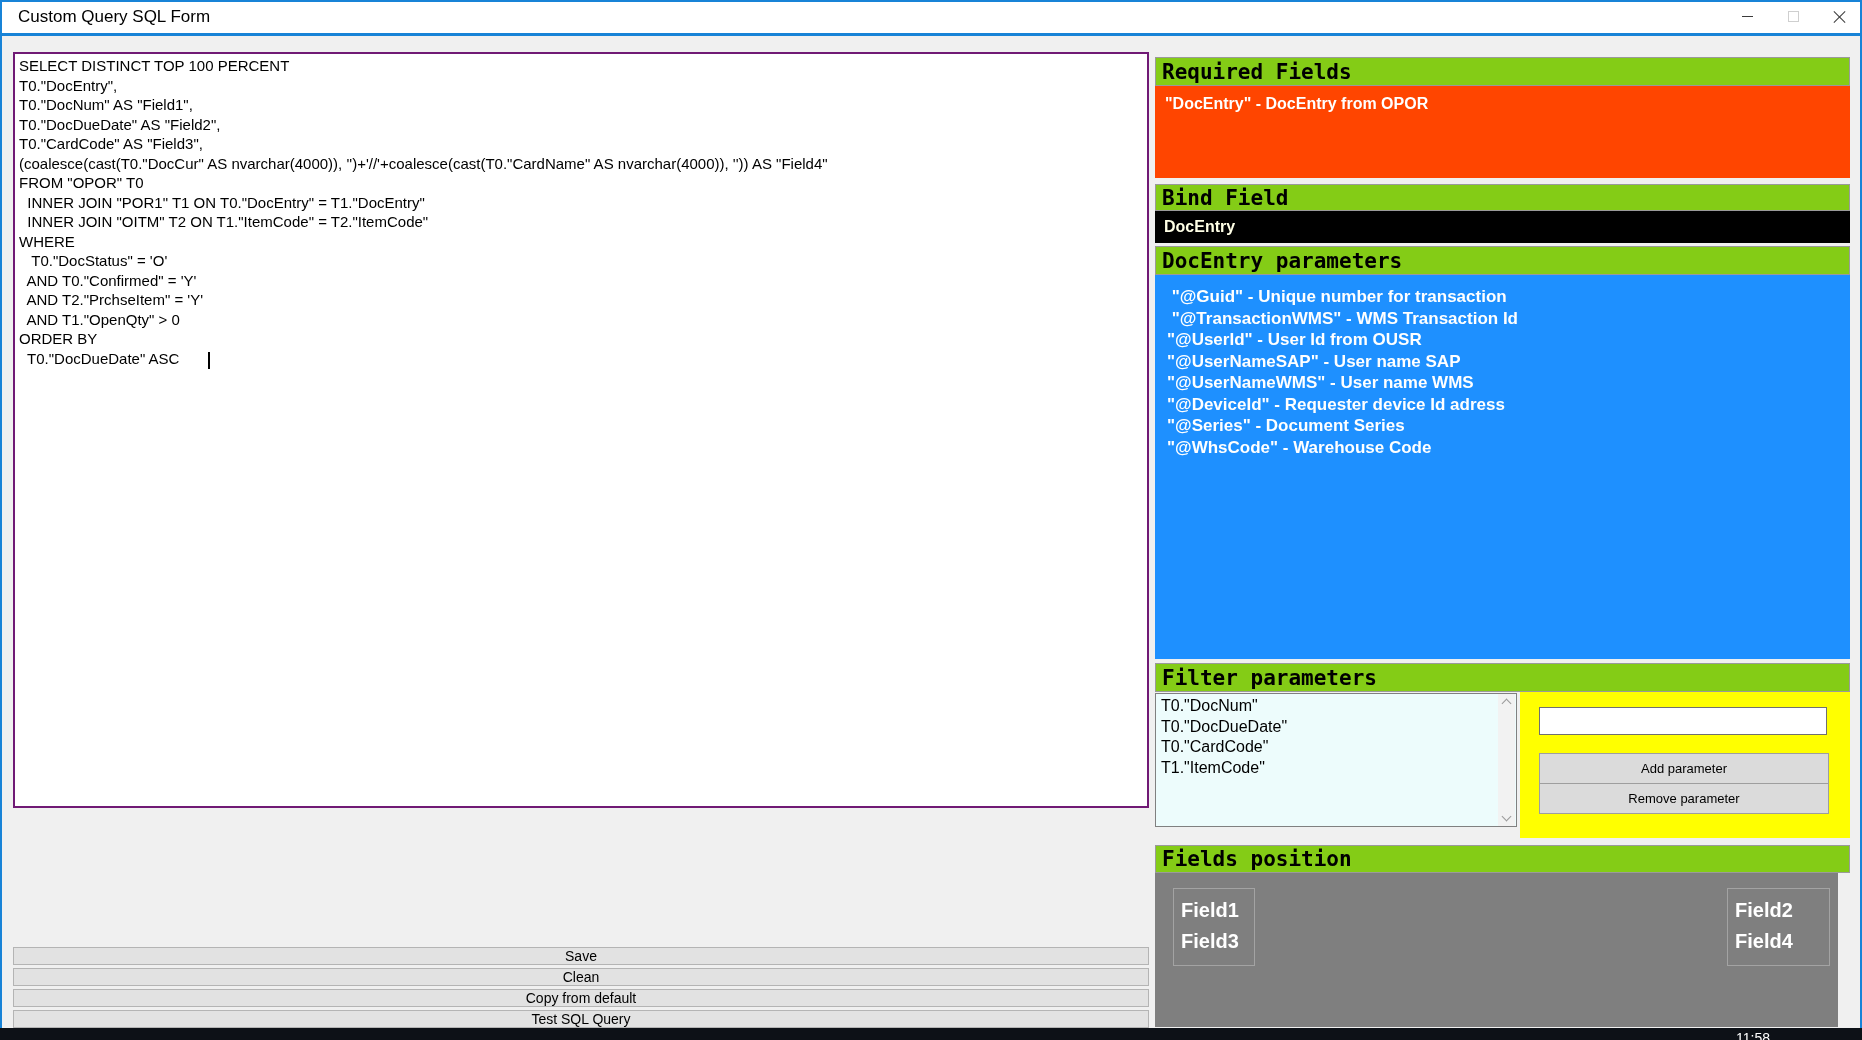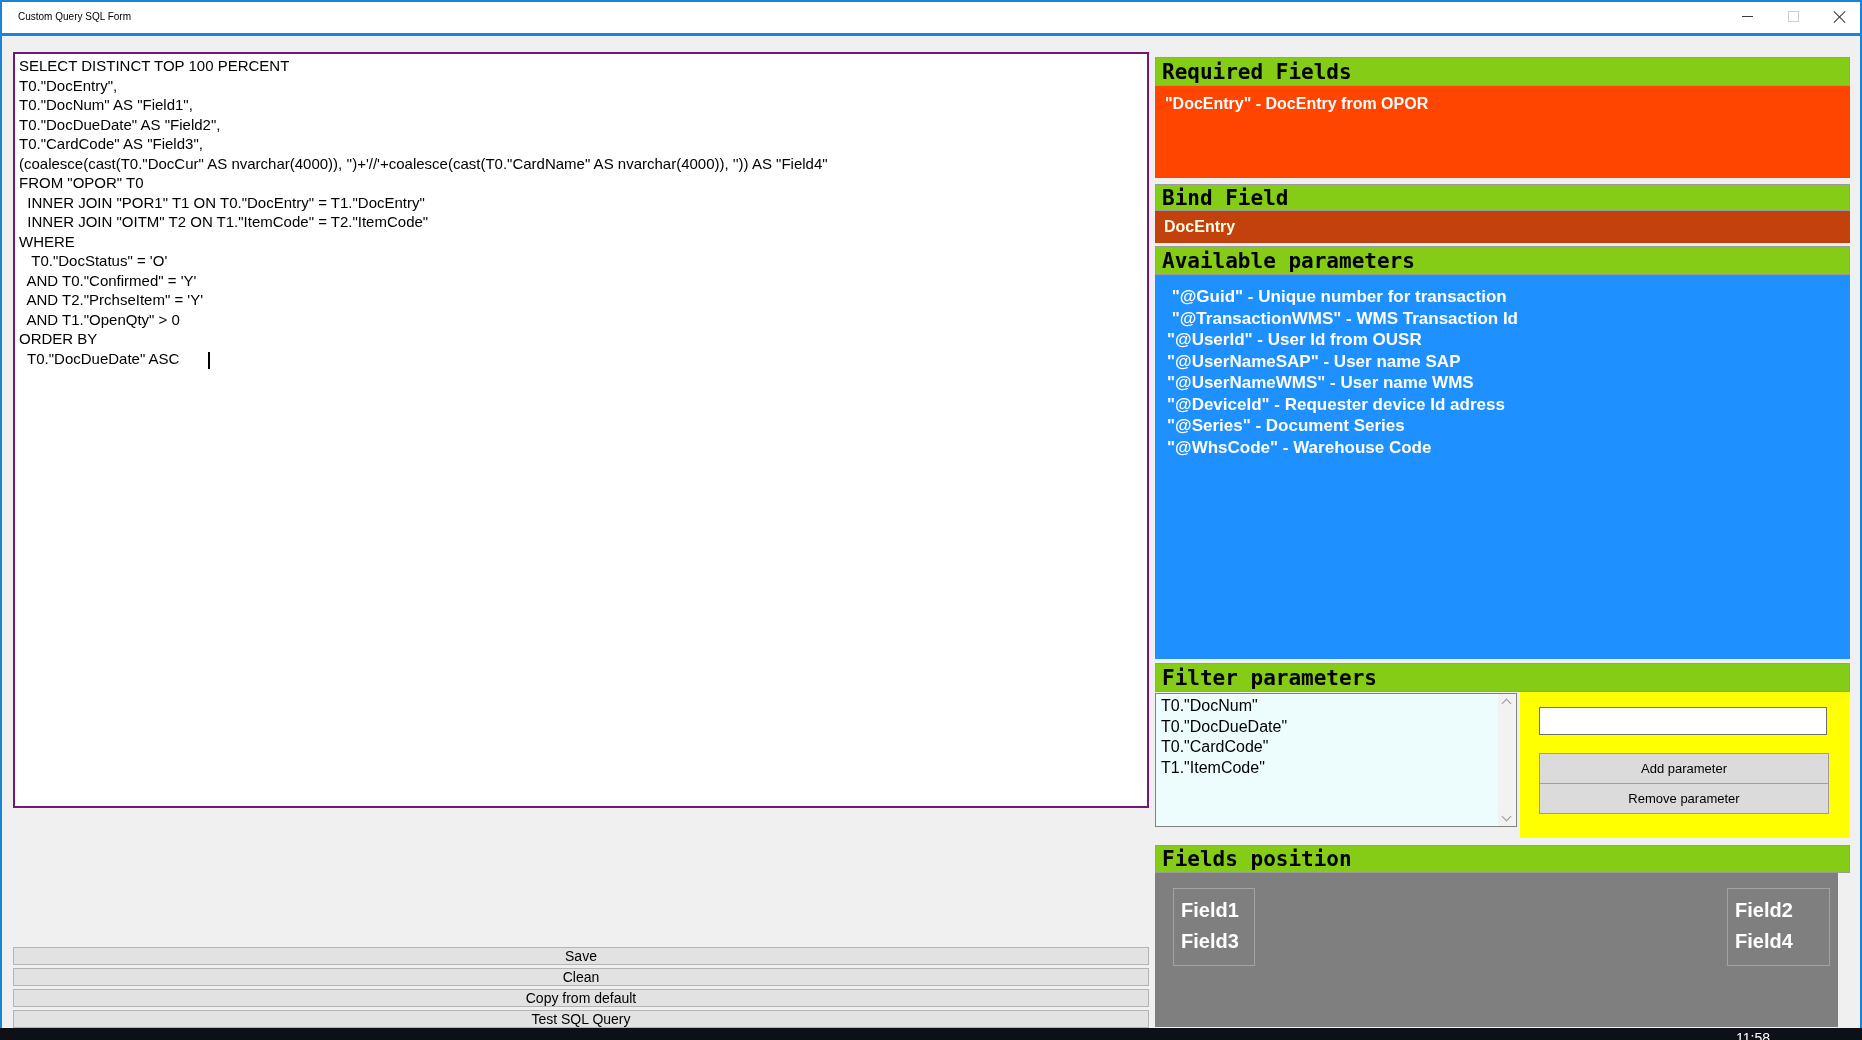--- a/index.html
+++ b/index.html
@@ -5,21 +5,21 @@
   * { margin:0; padding:0; box-sizing:border-box; }
   html,body { width:1862px; height:1040px; overflow:hidden; background:#F0F0F0;
               font-family:"Liberation Sans", sans-serif; }
   .window { position:absolute; inset:0; background:#F0F0F0; }
   .border-overlay { position:absolute; inset:0; border:2px solid #1883D7; border-bottom:none;
                     pointer-events:none; z-index:50; }
 
   
   .titlebar { position:absolute; left:0; top:0; width:1862px; height:36px; background:#FFFFFF;
               display:flex; align-items:center; border-bottom:3px solid #1883D7; }
-  .title { font-size:10px; color:#000; padding-left:18px; }
+  .title { font-size:17px; color:#000; padding-left:18px; }
   .win-controls { margin-left:auto; display:flex; height:100%; }
   .win-btn { width:46px; height:100%; display:flex; align-items:center; justify-content:center; cursor:default; }
   .min-glyph { width:11px; height:1px; background:#3b3b3b; }
   .max-glyph { width:11px; height:11px; border:1px solid #CFCFCF; background:transparent; }
   .close-glyph { position:relative; width:13px; height:13px; }
   .close-glyph i { position:absolute; left:6px; top:-1px; width:1px; height:16px; background:#3b3b3b; }
   .close-glyph i:first-child { transform:rotate(45deg); }
   .close-glyph i:last-child  { transform:rotate(-45deg); }
 
   
@@ -41,21 +41,21 @@
          font-family:"DejaVu Sans Mono", monospace; font-weight:bold; font-size:21px;
          color:#000; padding-left:6px; display:flex; align-items:center; }
   .h1 { top:57px;  height:29px; }
   .h2 { top:184px; height:27px; }
   .h3 { top:246px; height:29px; }
   .h4 { top:663px; height:29px; }
   .h5 { top:845px; height:28px; }
 
   .box { position:absolute; left:0; width:695px; color:#FFF; font-weight:bold; }
   .orange { top:86px; height:92px; background:#FF4500; font-size:16px; padding:9px 0 0 10px; }
-  .green  { top:211px; height:32px; background:#c2410c; color:#FFFFE6; font-size:16px;
+  .green  { top:211px; height:32px; background:#000000; color:#FFFFE6; font-size:16px;
             display:flex; align-items:center; padding-left:9px; }
   .blue   { top:275px; height:384px; background:#1E90FF; padding:11px 0 0 12px; }
   .param-line { white-space:pre; font-size:17px; line-height:21.5px; font-weight:bold; color:#FFF; }
 
   
   .filter-area { position:absolute; left:0; top:692px; width:695px; height:146px; }
   .filter-list { position:absolute; left:0; top:1px; width:362px; height:134px; background:#EDFCFC;
                  border:1px solid #808080; padding:2px 20px 0 5px; font-size:16px; color:#000;
                  overflow:hidden; }
   .filter-item { white-space:pre; line-height:20.5px; }
@@ -144,21 +144,21 @@
     <div class="hdr h1">Required Fields</div>
     <div class="box orange">
       <span>"DocEntry" - DocEntry from OPOR</span>
     </div>
 
     <div class="hdr h2">Bind Field</div>
     <div class="box green">
       <span>DocEntry</span>
     </div>
 
-    <div class="hdr h3">Available parameters</div>
+    <div class="hdr h3">DocEntry parameters</div>
     <div class="box blue">
 
     <div class="param-line"> "@Guid" - Unique number for transaction</div>
         <div class="param-line"> "@TransactionWMS" - WMS Transaction Id</div>
         <div class="param-line">"@UserId" - User Id from OUSR</div>
         <div class="param-line">"@UserNameSAP" - User name SAP</div>
         <div class="param-line">"@UserNameWMS" - User name WMS</div>
         <div class="param-line">"@DeviceId" - Requester device Id adress</div>
         <div class="param-line">"@Series" - Document Series</div>
         <div class="param-line">"@WhsCode" - Warehouse Code</div>

